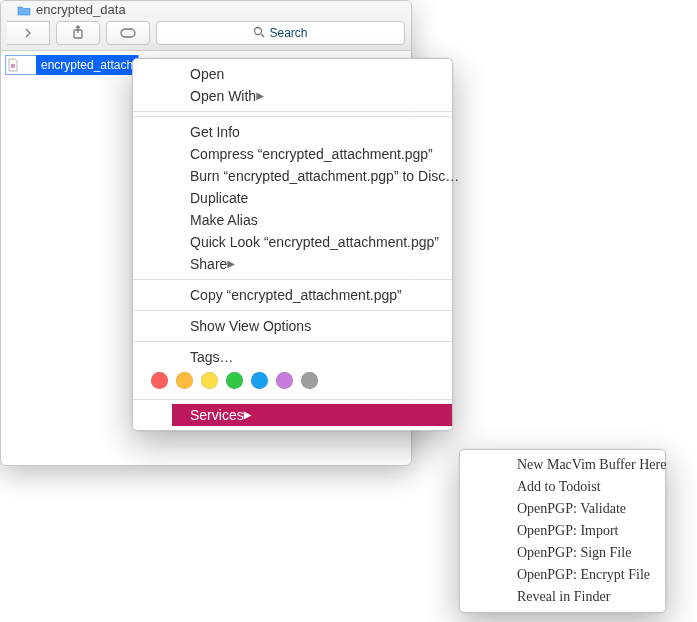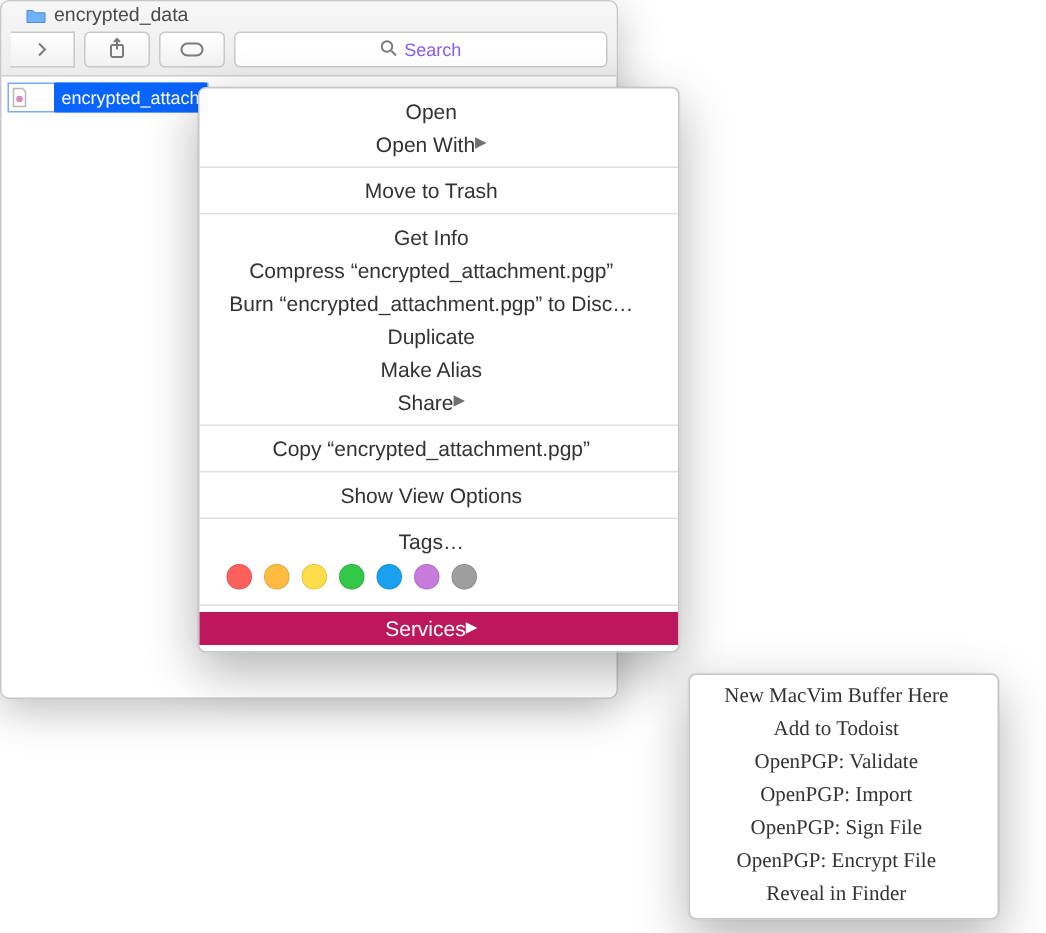--- a/index.html
+++ b/index.html
@@ -77,21 +77,21 @@
   .btn-group .tbtn:last-child  { border-top-left-radius: 0;  border-bottom-left-radius: 0; border-left: none; }
   .search {
     flex: 1;
     height: 22px;
     border: 1px solid #c9c9c9;
     border-radius: 4px;
     background: #fff;
     display: flex;
     align-items: center;
     justify-content: center;
-    color: #8b5cf6;
+    color: #0c4a6e;
     gap: 4px;
     font-size: 12px;
   }
 
   .content {
     padding: 2px;
   }
   .file {
     display: inline-flex;
     align-items: center;
@@ -124,24 +124,25 @@
     padding: 4px 0;
     font-size: 14px;
     color: #333;
   }
   .menu { left: 132px; top: 58px; width: 319px; }
   .submenu { left: 459px; top: 449px; width: 205px; font-family: Liberation Serif, serif; }
   .mi {
     padding: 2px 28px 2px 18px;
     display: flex;
     align-items: center;
-    justify-content: center;
+    justify-content: flex-start;
     line-height: 18px;
     height: 18px;
     white-space: nowrap;
+    margin-left: 39px;
   }
   .mi.selected {
     background: #be185d;
     color: #fff;
   }
   .sep {
     border-top: 1px solid #e0e0e0;
     margin: 4px 0;
   }
   .arrow { font-size: 10px; opacity: 0.7; }
@@ -228,38 +229,38 @@
 
 <div class="menu">
   <div class="mi">
       <span>Open</span>
     </div>
   <div class="mi">
       <span>Open With</span>
       <span class="arrow">▶</span>
     </div>
   <div class="sep"></div>
-  <div class="mi">
-      <span>Move to Trash</span>
-    </div>
   <div class="sep"></div>
   <div class="mi">
       <span>Get Info</span>
     </div>
   <div class="mi">
       <span>Compress “encrypted_attachment.pgp”</span>
     </div>
   <div class="mi">
       <span>Burn “encrypted_attachment.pgp” to Disc…</span>
     </div>
   <div class="mi">
       <span>Duplicate</span>
     </div>
   <div class="mi">
       <span>Make Alias</span>
+    </div>
+  <div class="mi">
+      <span>Quick Look “encrypted_attachment.pgp”</span>
     </div>
   <div class="mi">
       <span>Share</span>
       <span class="arrow">▶</span>
     </div>
   <div class="sep"></div>
   <div class="mi">
       <span>Copy “encrypted_attachment.pgp”</span>
     </div>
   <div class="sep"></div>

